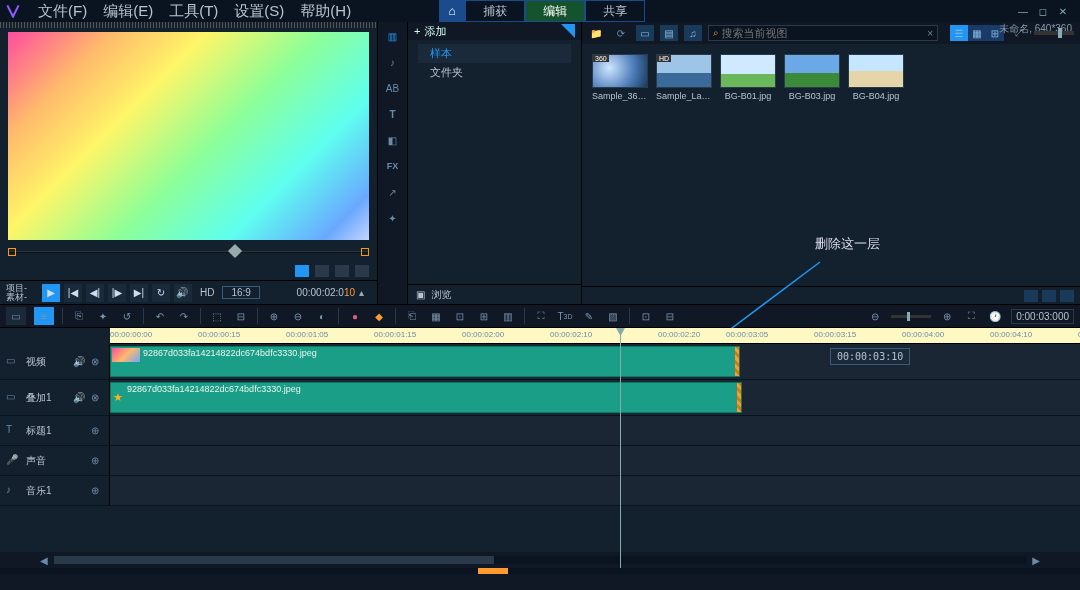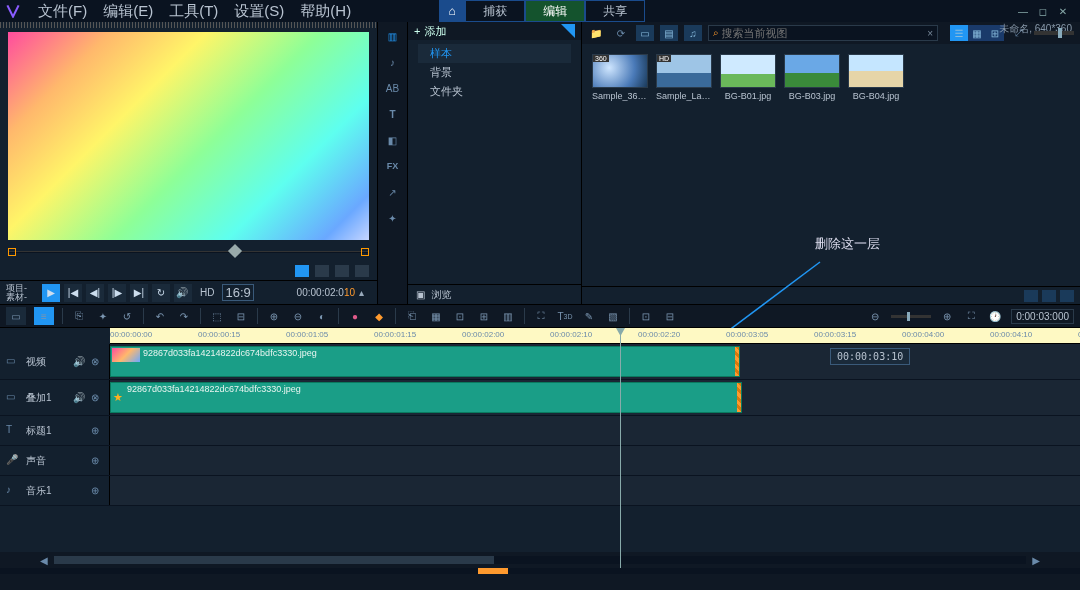--- a/index.html
+++ b/index.html
@@ -29,21 +29,21 @@
 .preview-slider .end-l,.preview-slider .end-r{position:absolute;top:4px;width:8px;height:8px;border:1px solid #f90;}
 .preview-slider .end-l{left:0;} .preview-slider .end-r{right:0;}
 .preview-tools { height:18px; display:flex; align-items:center; justify-content:flex-end; gap:6px; padding:0 8px; margin-top:2px;}
 .preview-tools .ic{width:14px;height:12px;background:#2a3a4a;cursor:pointer;}
 .preview-tools .ic.active{background:#2196f3;}
 .transport { height:24px; display:flex; align-items:center; padding:0 6px; gap:4px; border-top:1px solid #000;}
 .transport .lbl { font-size:9px; line-height:9px; width:32px;}
 .transport .btn { width:18px; height:18px; background:#1a2a3a; display:flex; align-items:center; justify-content:center; cursor:pointer; color:#cde;}
 .transport .btn.play { background:#2196f3;}
 .transport .hd { padding:0 4px; font-size:10px;}
-.transport .ratio { border:1px solid #3a5a7a; padding:0 2px; font-size:13px;}
+.transport .ratio { border:1px solid #3a5a7a; padding:0 8px; font-size:10px;}
 .transport .tc { margin-left:auto; font-size:10px; font-family:monospace;}
 .transport .tc .orange{color:#ff9a2e;}
 .transport .step{width:12px;height:12px;cursor:pointer;color:#9ab;}
 
 .lib-col { width:30px; background:#0f1824; display:flex; flex-direction:column; align-items:center; padding-top:6px; gap:10px; border-right:1px solid #000;}
 .lib-col .ic { width:18px; height:16px; display:flex; align-items:center; justify-content:center; cursor:pointer; color:#6a8aaa;}
 .lib-col .ic.active{color:#2196f3;}
 
 .lib-main { flex:1; background:#13202e; display:flex; flex-direction:column; }
 .lib-top { height:18px; background:#0f1824; display:flex; align-items:center; padding:0 6px; gap:10px;}
@@ -191,21 +191,20 @@
   <div class="lib-main" style="width:152px">
     <div class="lib-top">
       <div class="add">
           <span>+</span>
           <span>添加</span>
         </div>
       <div class="fold"></div>
     </div>
     <div class="lib-tree">
       <div class="item sel">样本</div>
-      <div class="item">背景</div>
       <div class="item">文件夹</div>
     </div>
     <div class="lib-spacer"></div>
     <div class="lib-bottom">
       <span>▣</span>
       <span>浏览</span>
     </div>
   </div>
 
   <div class="media">
@@ -317,21 +316,21 @@
 </div>
 
 <div class="timeline">
   <div class="ruler" id="ruler">
       <div class="tick" style="left: 0px;">00:00:00:00</div>
       <div class="tick" style="left: 88px;">00:00:00:15</div>
       <div class="tick" style="left: 176px;">00:00:01:05</div>
       <div class="tick" style="left: 264px;">00:00:01:15</div>
       <div class="tick" style="left: 352px;">00:00:02:00</div>
       <div class="tick" style="left: 440px;">00:00:02:10</div>
-      <div class="tick" style="left: 528px;">00:00:02:20</div>
+      <div class="tick" style="left: 548px;">00:00:02:20</div>
       <div class="tick" style="left: 616px; text-align: center;">00:00:03:05</div>
       <div class="tick" style="left: 704px;">00:00:03:15</div>
       <div class="tick" style="left: 792px;">00:00:04:00</div>
       <div class="tick" style="left: 880px;">00:00:04:10</div>
       <div class="tick" style="left: 968px;">00:00</div>
     </div>
   <div class="playhead"></div>
   <div class="tooltip-tc">00:00:03:10</div>
   <div id="tracks">
       <div class="track tall">

